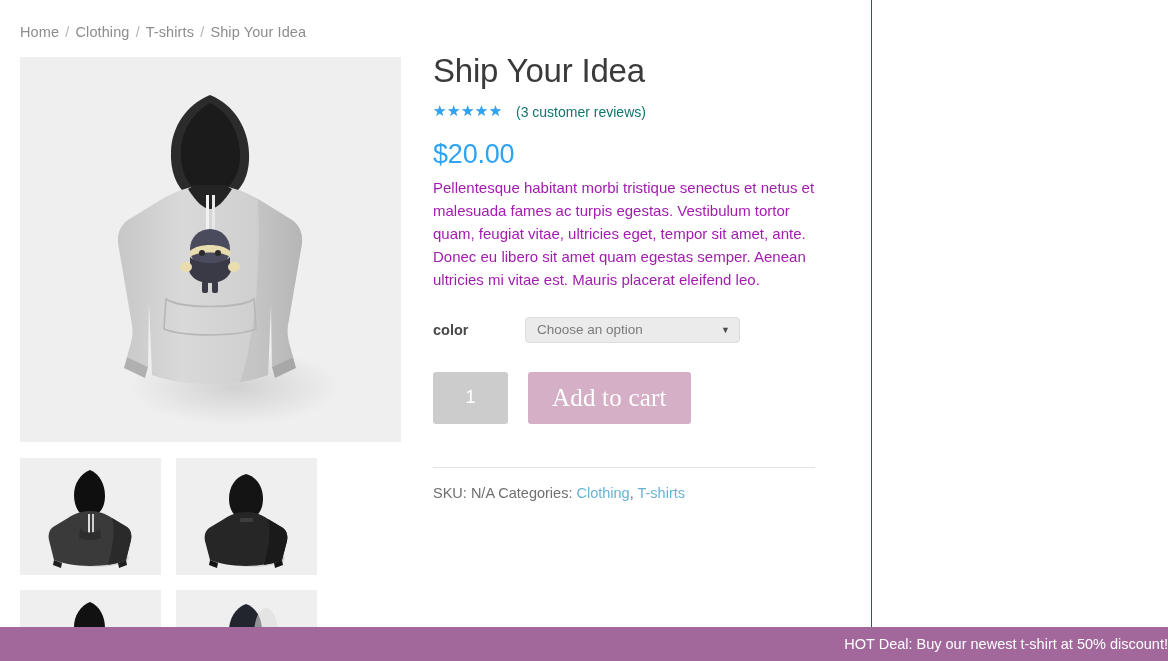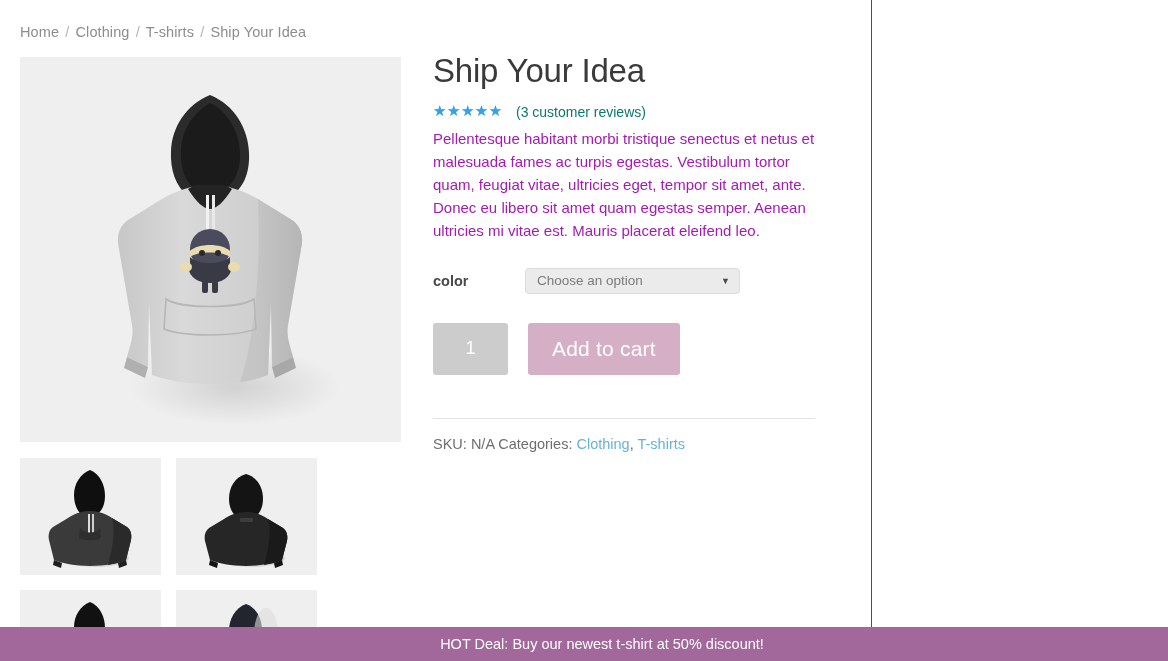--- a/index.html
+++ b/index.html
@@ -118,40 +118,40 @@
   .qty-input {
     width: 75px; height: 52px;
     background: #cccccc; border: none; border-radius: 3px;
     text-align: center; color: #ffffff; font-size: 18px;
     font-family: "Liberation Sans", sans-serif;
     outline: none;
   }
   .add-to-cart {
     height: 52px; padding: 0 24px;
     background: #d4afc6; border: none; border-radius: 3px;
-    color: #ffffff; font-size: 21px; letter-spacing: .2px;
-    font-family: Liberation Sans, sans-serif;
+    color: #ffffff; font-size: 25px; letter-spacing: .2px;
+    font-family: Liberation Serif, serif;
     cursor: pointer;
   }
 
   .meta-divider {
     margin-top: 43px; width: 382px; height: 1px; background: #e3e3e3;
   }
   .product-meta {
     margin-top: 17px; font-size: 14.5px; color: #6f6f6f;
   }
   .product-meta a { color: #68b3d4; text-decoration: none; cursor: pointer; }
 
   
   .promo-bar {
     position: absolute; left: 0; bottom: 0;
     width: 1168px; height: 34px;
     background: #a2689c;
     color: #ffffff; font-size: 14.5px;
-    display: flex; align-items: center; justify-content: center;
+    display: flex; align-items: center; justify-content: flex-end;
     cursor: pointer;
     z-index: 20;
     padding-left: 36px;
   }
 </style>
 </head>
 <body>
 
 <div class="page">
 
@@ -282,20 +282,21 @@
       <h1 class="product-title">Ship Your Idea</h1>
 
       <div class="rating-row">
         <span class="stars">
           <span class="back">★★★★★</span>
           <span class="front" id="stars-front" style="width: 90%;">★★★★★</span>
         </span>
         <span class="review-link">(3 customer reviews)</span>
       </div>
 
+      <div class="price">$20.00</div>
 
       <div class="short-desc">Pellentesque habitant morbi tristique senectus et netus et malesuada fames ac turpis egestas. Vestibulum tortor quam, feugiat vitae, ultricies eget, tempor sit amet, ante. Donec eu libero sit amet quam egestas semper. Aenean ultricies mi vitae est. Mauris placerat eleifend leo.</div>
 
       <div class="variations">
         <div class="attr-label">color</div>
         <div class="select-wrap">
           <select class="attr-select" id="color-select"><option>Choose an option</option><option>Black</option><option>Green</option><option>Red</option></select>
           <span class="caret">▼</span>
         </div>
       </div>

